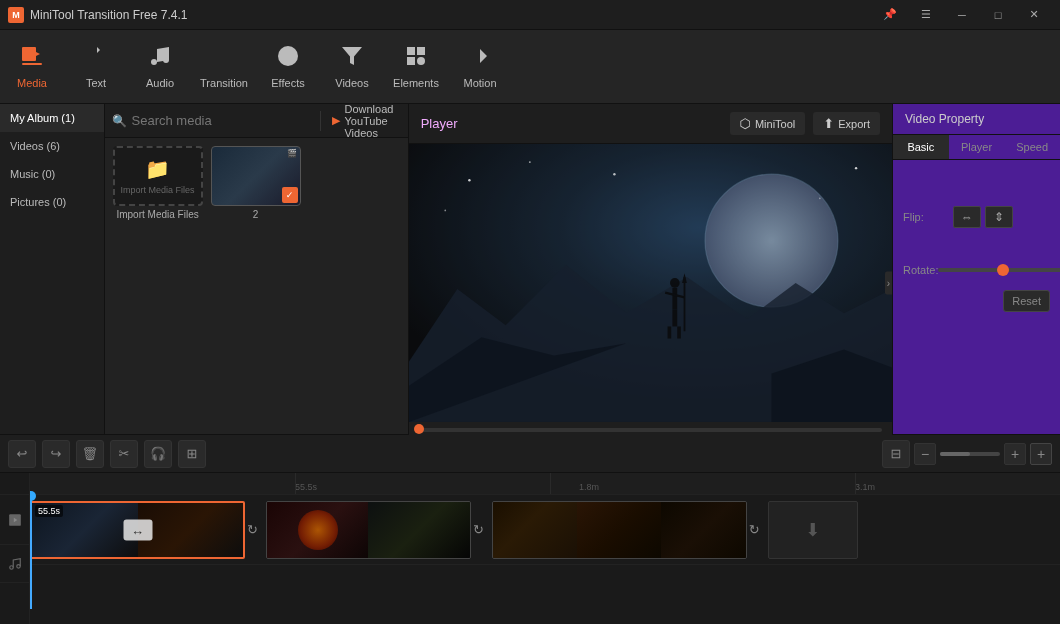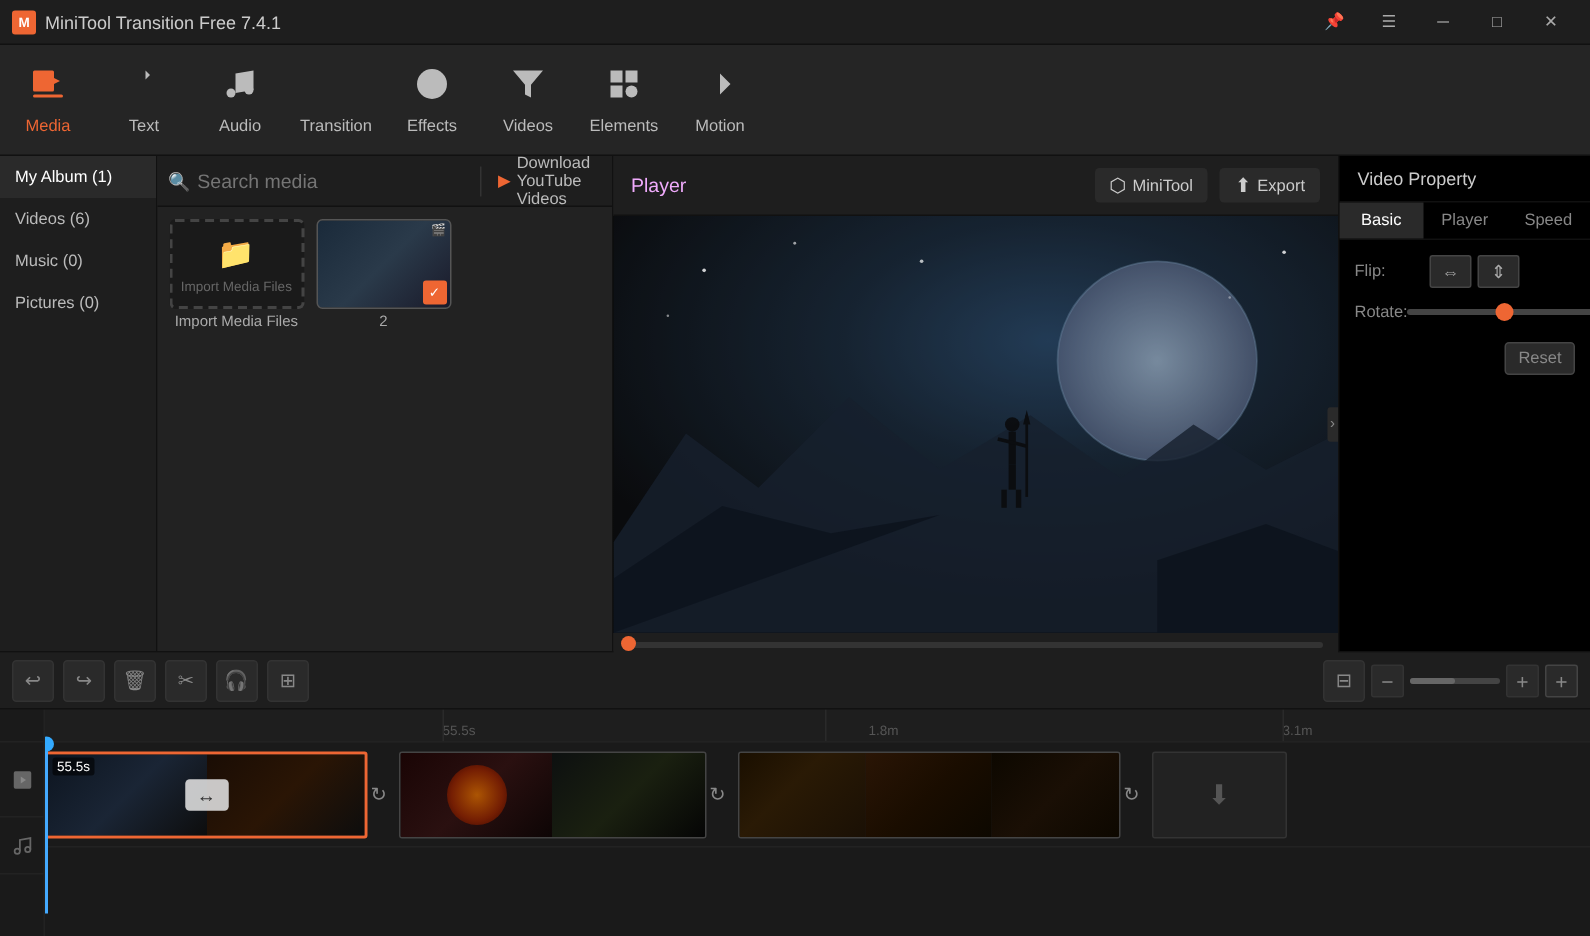--- a/index.html
+++ b/index.html
@@ -59,27 +59,27 @@
     .controls-row { display: flex; align-items: center; gap: 8px; }
     .ctrl-btn { background: none; border: none; color: #bbb; cursor: pointer; font-size: 14px; display: flex; align-items: center; justify-content: center; width: 24px; height: 24px; }
     .time-display { color: #e63; font-size: 11px; }
     .time-total { color: #888; font-size: 11px; }
     .vol-slider { width: 60px; height: 4px; background: #444; border-radius: 2px; }
     .vol-fill { height: 100%; background: #bbb; border-radius: 2px; width: 70%; }
     .aspect-select { background: #2a2a2a; border: 1px solid #444; color: #bbb; font-size: 11px; padding: 2px 4px; border-radius: 3px; cursor: pointer; }
     .fullscreen-btn { margin-left: auto; }
 
     
-    #props-panel { width: 168px; background: #000000; border-left: 1px solid #111; padding: 0; }
+    #props-panel { width: 168px; background: #4c1d95; border-left: 1px solid #111; padding: 0; }
     #props-header { padding: 8px 12px; font-size: 12px; color: #ccc; border-bottom: 1px solid #111; }
     #props-tabs { display: flex; border-bottom: 1px solid #111; }
     .props-tab { flex: 1; text-align: center; padding: 6px 4px; cursor: pointer; font-size: 11px; color: #888; }
     .props-tab.active { color: #fff; background: #2a2a2a; }
     .props-content { padding: 10px; }
-    .props-row { display: flex; align-items: center; margin-bottom: 10px; }
+    .props-row { display: flex; align-items: center; margin-bottom: 10px; margin-top: 36px; }
     .props-label { color: #888; font-size: 11px; width: 50px; }
     .flip-btns { display: flex; gap: 4px; }
     .flip-btn { width: 28px; height: 22px; background: #2a2a2a; border: 1px solid #444; color: #aaa; font-size: 12px; cursor: pointer; display: flex; align-items: center; justify-content: center; border-radius: 2px; }
     .rotate-row { display: flex; align-items: center; gap: 6px; flex: 1; }
     .rotate-slider { flex: 1; -webkit-appearance: none; height: 4px; background: #444; border-radius: 2px; outline: none; cursor: pointer; }
     .rotate-slider::-webkit-slider-thumb { -webkit-appearance: none; width: 12px; height: 12px; background: #e63; border-radius: 50%; cursor: pointer; }
     .rotate-val { color: #ccc; font-size: 11px; width: 28px; text-align: right; }
     .reset-btn { background: #2a2a2a; border: 1px solid #444; color: #888; font-size: 11px; padding: 4px 8px; border-radius: 3px; cursor: pointer; }
     .reset-area { display: flex; justify-content: flex-end; padding: 4px 0; }
 

